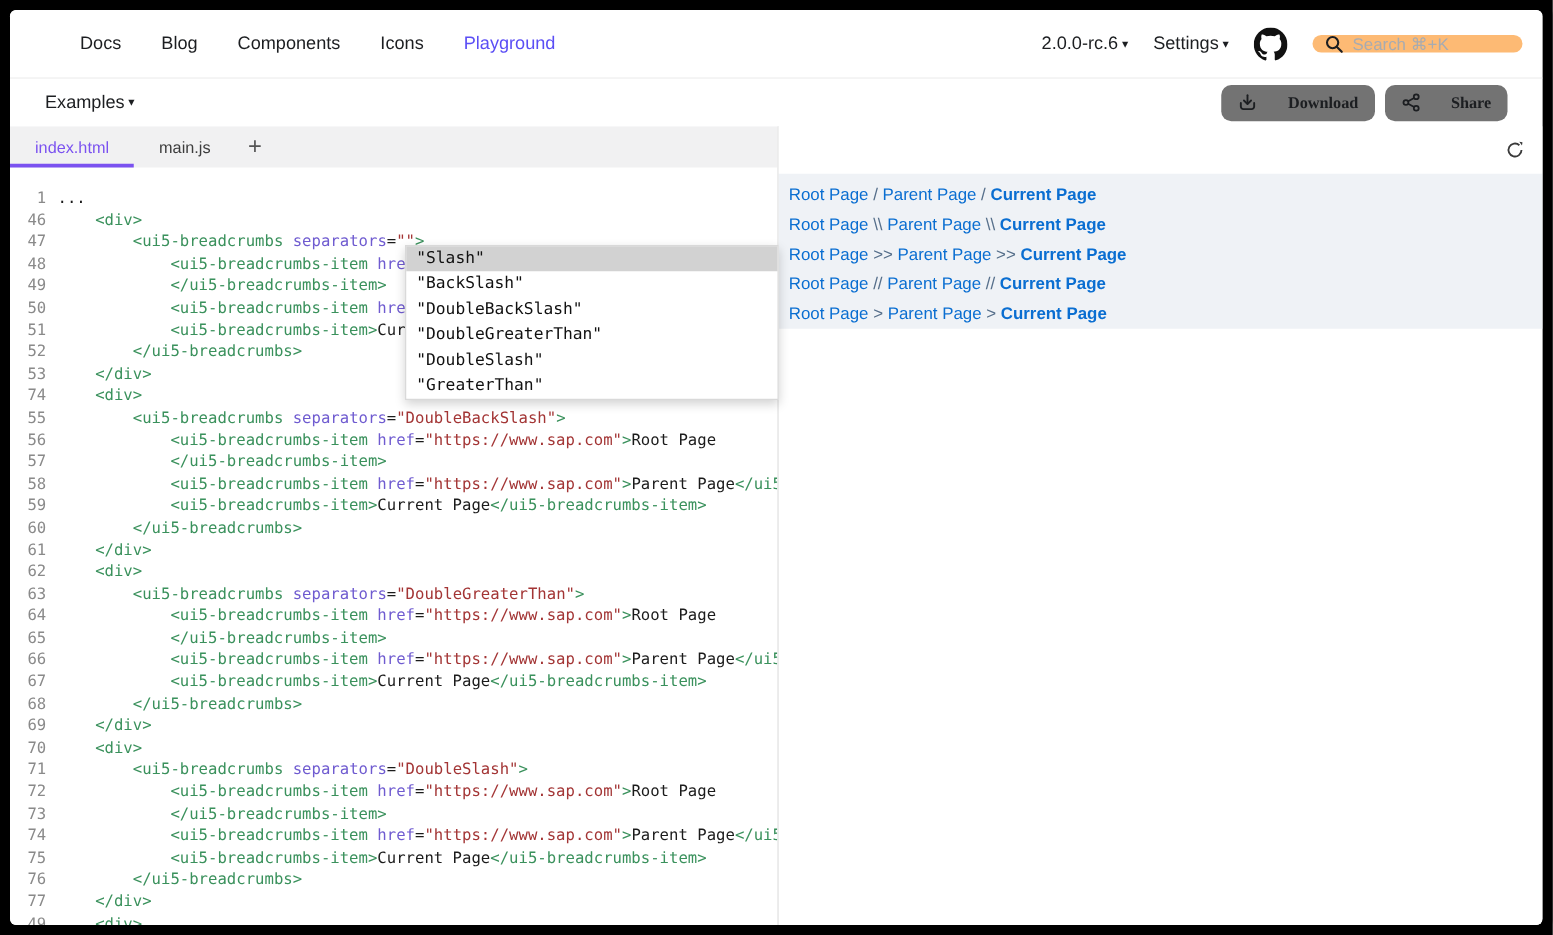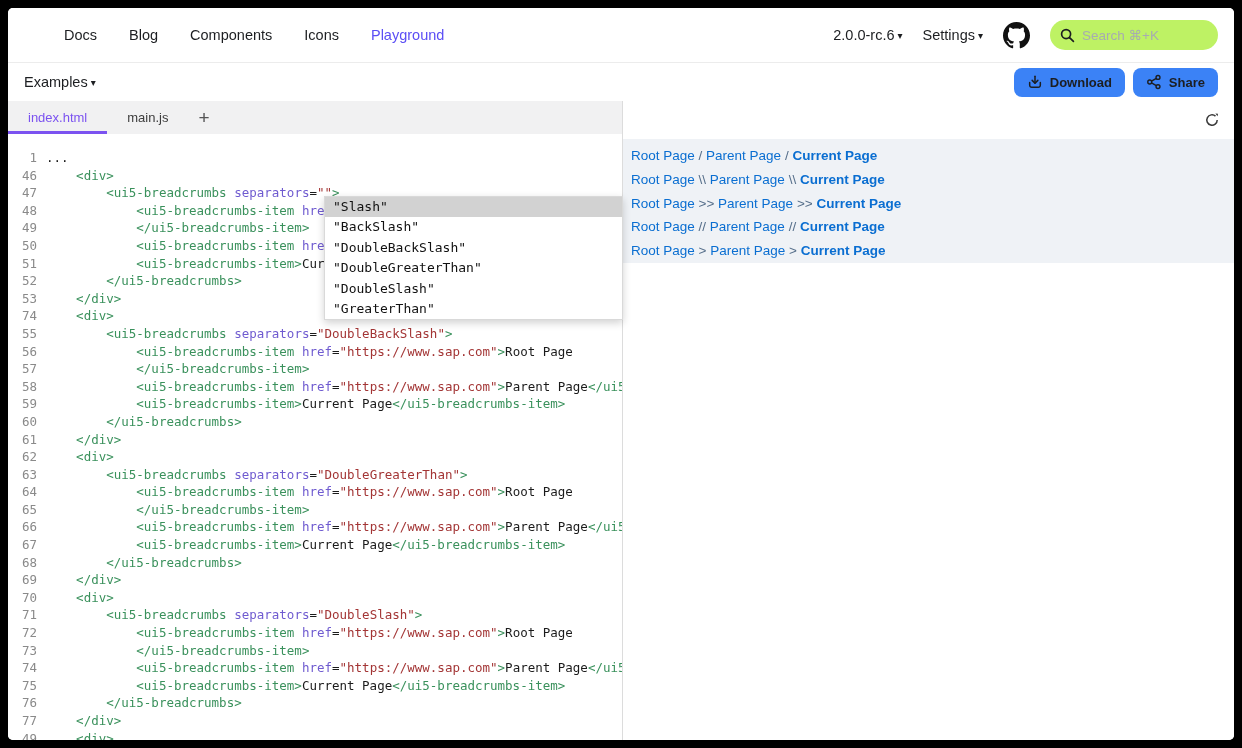--- a/index.html
+++ b/index.html
@@ -12,34 +12,34 @@
          padding:0 16px; border-bottom:1px solid #ececec; background:#fff; }
   .brand { display:flex; align-items:center; gap:9px; }
   .brand-title { font-size:15.5px; font-weight:700; color:#1c1e21; letter-spacing:.1px; }
   .nav-links { display:flex; align-items:center; gap:32px; margin-left:40px; }
   .nav-link { font-size:14.5px; color:#1c1e21; cursor:pointer; }
   .nav-link.active { color:var(--nav-active,#5b4ef5); }
   .nav-right { margin-left:auto; display:flex; align-items:center; gap:20px; }
   .nav-drop { font-size:14.5px; color:#1c1e21; cursor:pointer; }
   .chev { font-size:10px; position:relative; top:-1px; margin-left:3px; }
   .gh { width:27px; height:27px; display:block; cursor:pointer; }
-  .search-pill { position:relative; width:168px; height:30px; background:#bef264; border-radius:15px;
+  .search-pill { position:relative; width:168px; height:14px; background:#fdba74; border-radius:15px;
                  display:flex; align-items:center; padding:0 10px; gap:7px; }
   .search-pill input { border:none; outline:none; background:transparent; font-size:13.5px; width:120px;
                        color:#333; font-family:"Liberation Sans",sans-serif; }
   .search-pill input::placeholder { color:#a7abb1; }
 
   
   .toolbar { position:absolute; left:0; top:55px; width:100%; height:38px; display:flex; align-items:center;
-             padding:0 16px; background:#fff; }
+             padding:0 28px; background:#fff; }
   .examples { font-size:14.5px; color:#1c1e21; cursor:pointer; }
   .toolbar-right { margin-left:auto; display:flex; align-items:center; gap:8px; }
-  .tbtn { height:29px; background:#3b82f6; border:none; border-radius:8px; display:flex; align-items:center;
-          gap:7px; padding:0 13px; font-size:13px; font-weight:700; color:#1c1e21; cursor:pointer;
-          font-family:Liberation Sans, sans-serif; }
+  .tbtn { height:29px; background:#737373; border:none; border-radius:8px; display:flex; align-items:center;
+          gap:24px; padding:0 13px; font-size:13px; font-weight:700; color:#1c1e21; cursor:pointer;
+          font-family:Liberation Serif, serif; }
 
   
   .main { position:absolute; left:0; top:93px; width:100%; height:639px; }
   .editor { position:absolute; left:0; top:0; width:614px; height:100%; background:#fff; overflow:hidden; }
   .divider { position:absolute; left:614px; top:0; width:1px; height:100%; background:#dcdcdc; }
   .preview { position:absolute; left:615px; top:0; right:0; height:100%; background:#fff; }
 
   
   .tabbar { position:absolute; left:0; top:0; width:100%; height:33px; background:#f1f1f2; display:flex; align-items:stretch; }
   .tab { position:relative; display:flex; align-items:center; padding:0 20px; font-size:13px; color:#3d3d3d; cursor:pointer; }

